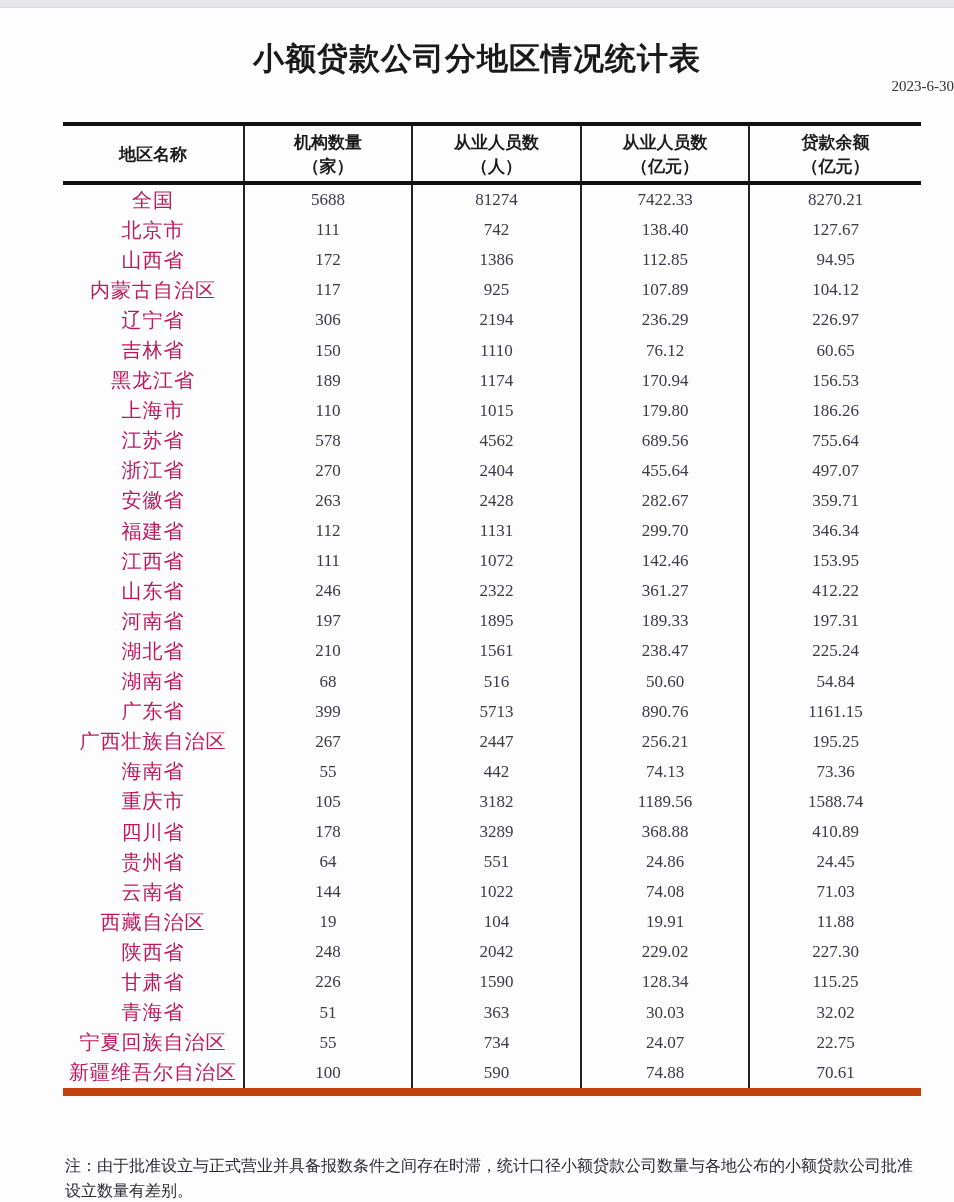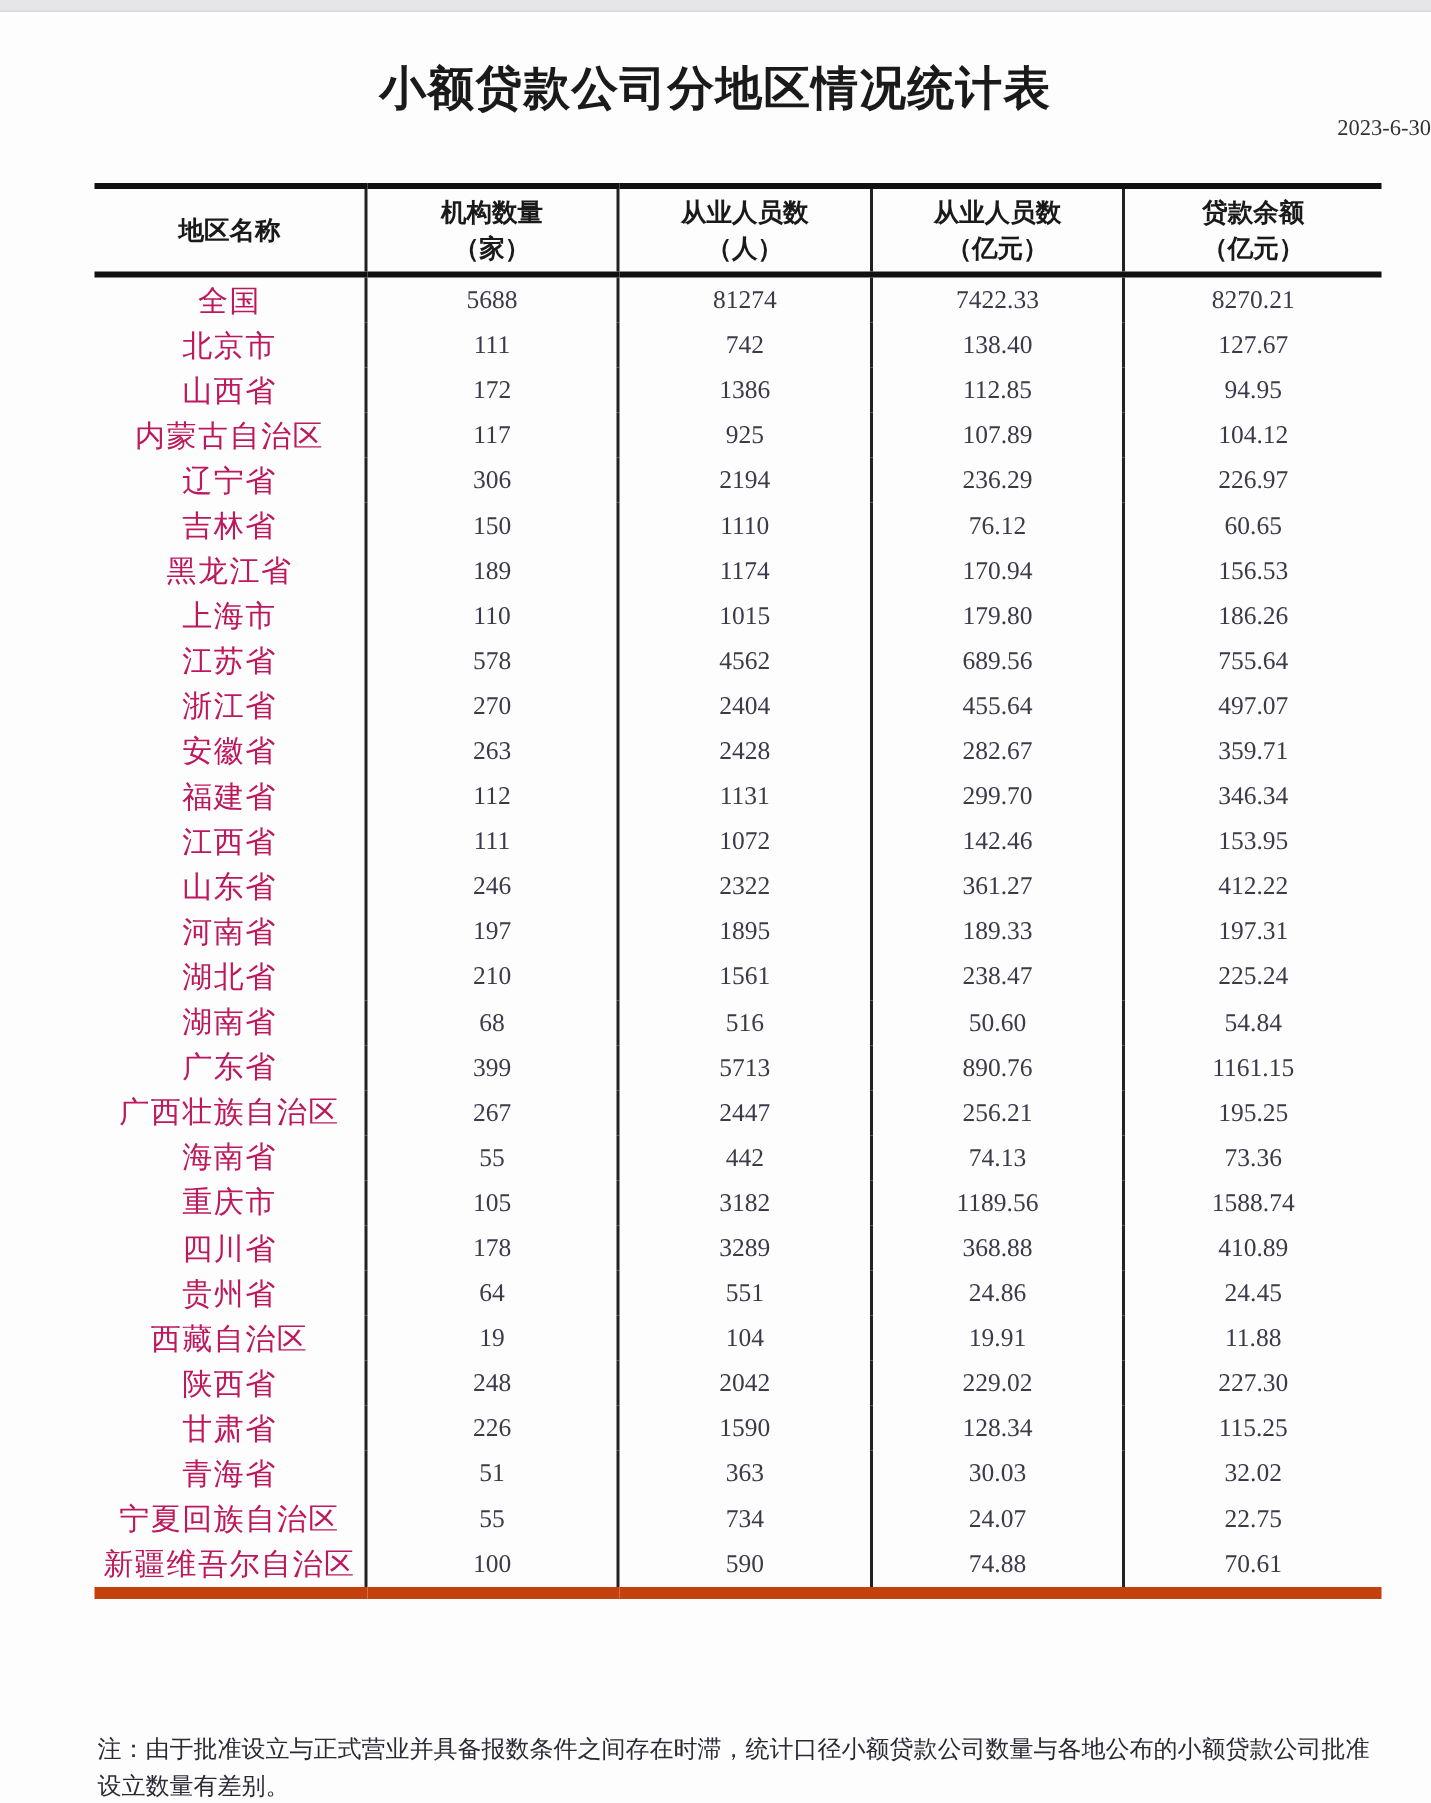--- a/index.html
+++ b/index.html
@@ -254,20 +254,27 @@
           <td>410.89</td>
         </tr>
         <tr>
           <td class="region">贵州省</td>
           <td>64</td>
           <td>551</td>
           <td>24.86</td>
           <td>24.45</td>
         </tr>
         <tr>
+          <td class="region">云南省</td>
+          <td>144</td>
+          <td>1022</td>
+          <td>74.08</td>
+          <td>71.03</td>
+        </tr>
+        <tr>
           <td class="region">西藏自治区</td>
           <td>19</td>
           <td>104</td>
           <td>19.91</td>
           <td>11.88</td>
         </tr>
         <tr>
           <td class="region">陕西省</td>
           <td>248</td>
           <td>2042</td>

